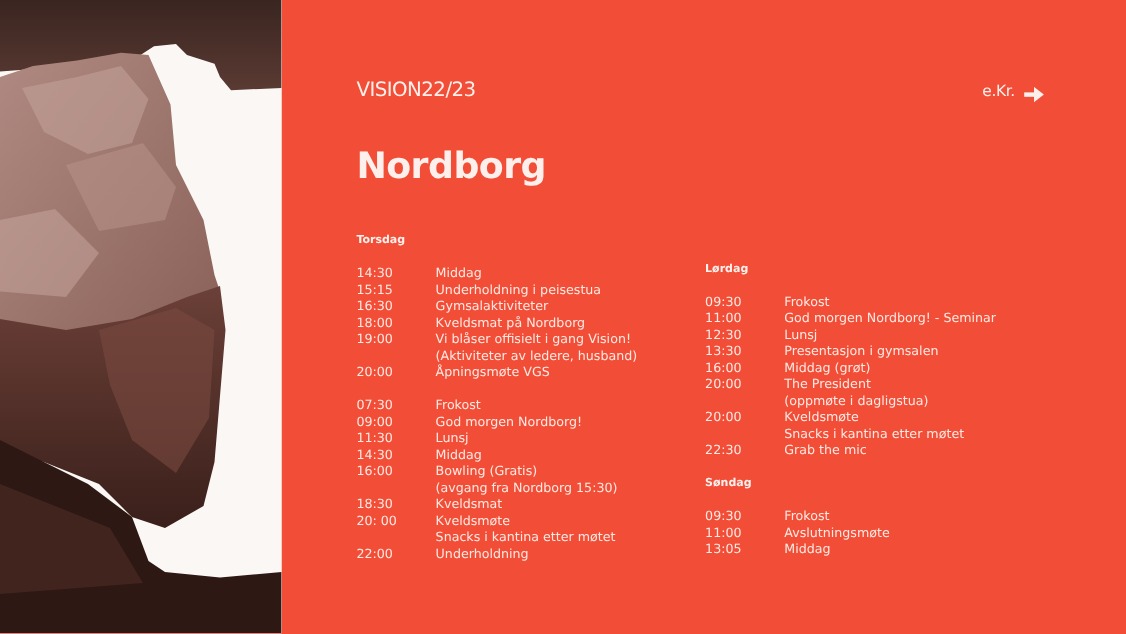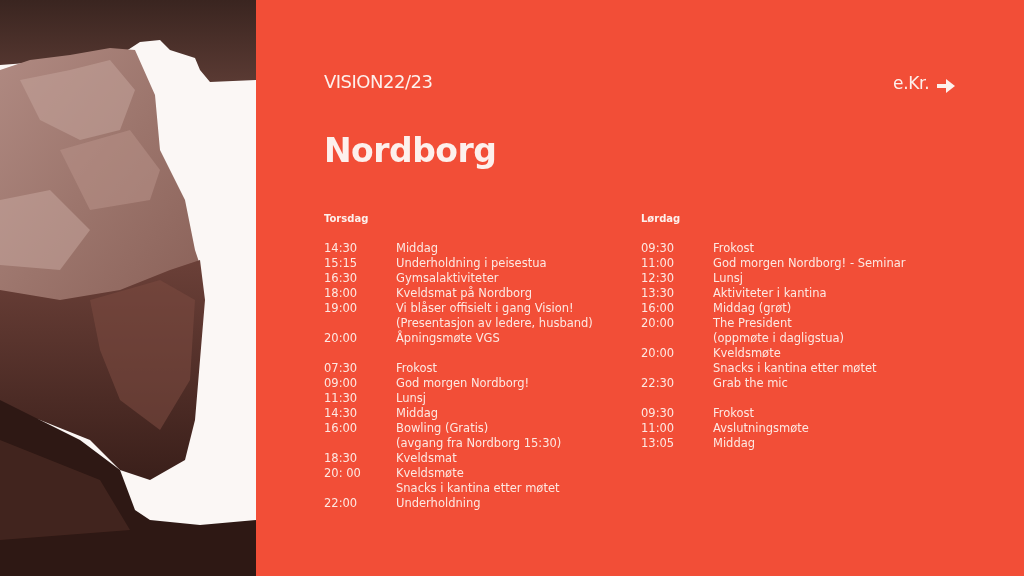--- a/index.html
+++ b/index.html
@@ -2,26 +2,26 @@
 <html><head>
 <meta charset="utf-8">
 <style>
   * { margin: 0; padding: 0; box-sizing: border-box; }
   html, body { width: 1024px; height: 576px; overflow: hidden; }
   body { background: #f24e37; font-family: "DejaVu Sans", sans-serif; color: #fde8e2; position: relative; }
   .photo { position: absolute; left: 0; top: 0; width: 256px; height: 576px; overflow: hidden; background: #fbf7f5; }
   .photo svg { display: block; }
   .brand { position: absolute; left: 324px; top: 71px; font-size: 18px; letter-spacing: -0.5px; color: #fdf0ec; }
   .nav { position: absolute; left: 893px; top: 73px; display: flex; align-items: center; gap: 8px; cursor: pointer; }
-  .nav-label { font-size: 17px; color: #fdf0ec; letter-spacing: -0.3px; }
+  .nav-label { font-size: 14px; color: #fdf0ec; letter-spacing: -0.3px; }
   .arrow { width: 18px; height: 14px; margin-top: 6px; }
   .title { position: absolute; left: 324px; top: 131px; font-size: 33px; color: #fdf0ec; letter-spacing: -0.5px; font-weight: bold; }
   .col { position: absolute; top: 211px; width: 300px; font-size: 11.5px; line-height: 15px; }
   .col.left { left: 324px; }
-  .col.right { left: 641px; }
+  .col.right { left: 641px; margin-top: 26px; }
   .day { margin-bottom: 15px; }
   .day-name { font-weight: bold; font-size: 10px; margin-bottom: 15px; color: #fdf0ec; }
   .row { display: flex; }
   .time { width: 72px; flex: none; }
   .desc { white-space: nowrap; }
   .desc div { line-height: 15px; }
 </style>
 </head>
 <body>
 
@@ -96,21 +96,21 @@
       <div class="row">
         <div class="time">18:00</div>
         <div class="desc">
           <div>Kveldsmat på Nordborg</div>
         </div>
       </div>
       <div class="row">
         <div class="time">19:00</div>
         <div class="desc">
           <div>Vi blåser offisielt i gang Vision!</div>
-          <div>(Presentasjon av ledere, husband)</div>
+          <div>(Aktiviteter av ledere, husband)</div>
         </div>
       </div>
       <div class="row">
         <div class="time">20:00</div>
         <div class="desc">
           <div>Åpningsmøte VGS</div>
         </div>
       </div>
     </div>
     <div class="day">
@@ -183,21 +183,21 @@
       </div>
       <div class="row">
         <div class="time">12:30</div>
         <div class="desc">
           <div>Lunsj</div>
         </div>
       </div>
       <div class="row">
         <div class="time">13:30</div>
         <div class="desc">
-          <div>Aktiviteter i kantina</div>
+          <div>Presentasjon i gymsalen</div>
         </div>
       </div>
       <div class="row">
         <div class="time">16:00</div>
         <div class="desc">
           <div>Middag (grøt)</div>
         </div>
       </div>
       <div class="row">
         <div class="time">20:00</div>
@@ -214,20 +214,21 @@
         </div>
       </div>
       <div class="row">
         <div class="time">22:30</div>
         <div class="desc">
           <div>Grab the mic</div>
         </div>
       </div>
     </div>
     <div class="day">
+      <div class="day-name">Søndag</div>
       <div class="row">
         <div class="time">09:30</div>
         <div class="desc">
           <div>Frokost</div>
         </div>
       </div>
       <div class="row">
         <div class="time">11:00</div>
         <div class="desc">
           <div>Avslutningsmøte</div>

